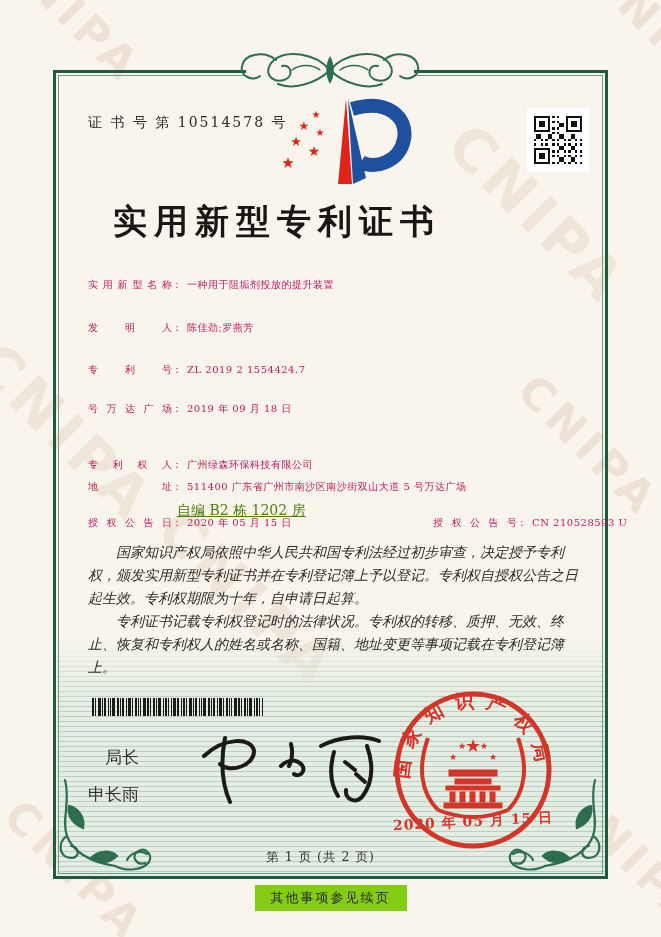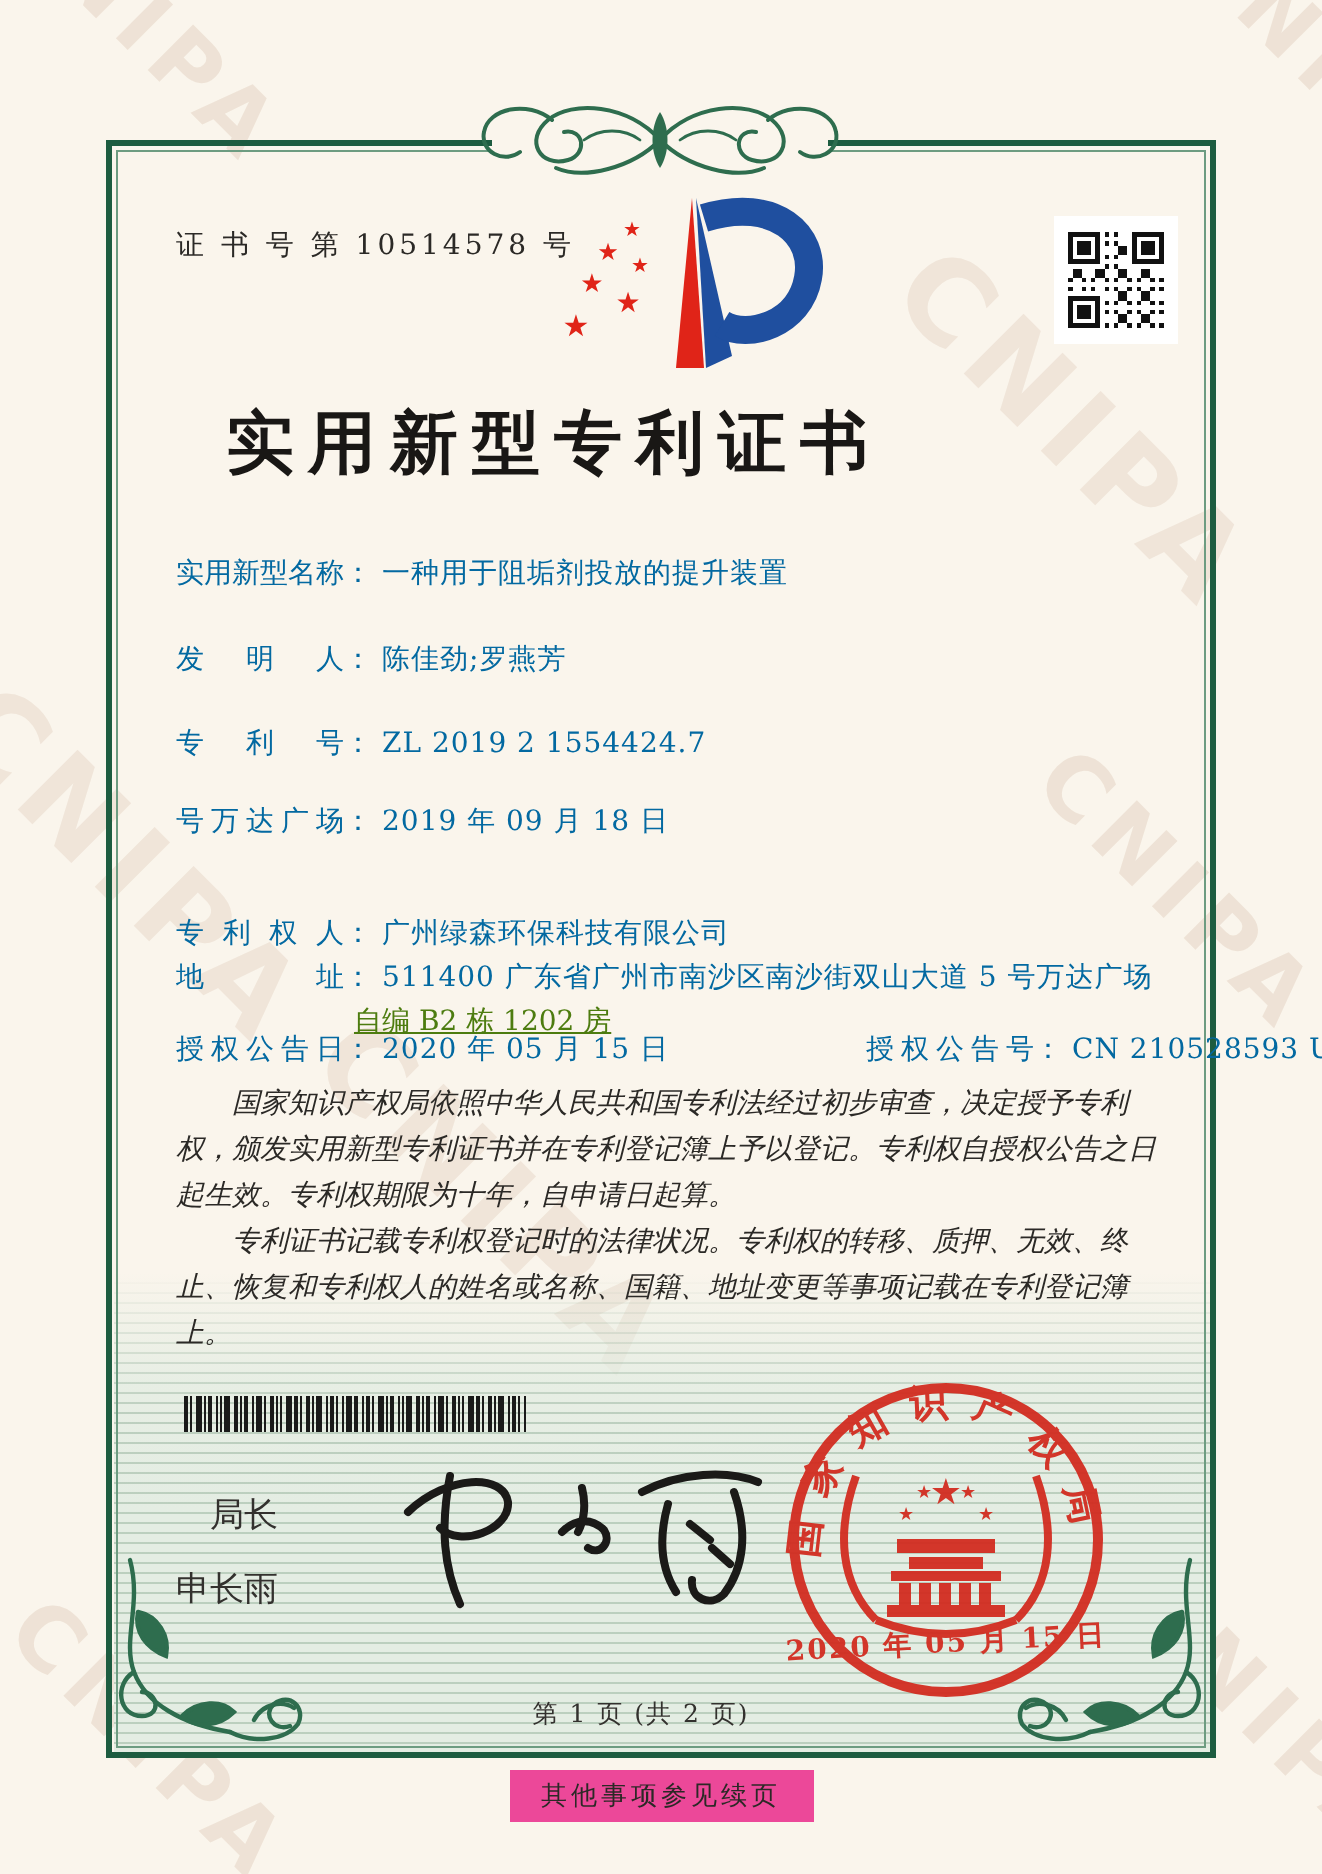--- a/index.html
+++ b/index.html
@@ -17,38 +17,38 @@
       mask-image:linear-gradient(180deg,transparent 0,#000 70px);}
   .frame{position:absolute;left:53px;top:70px;width:555px;height:809px;box-sizing:border-box;
       border:3px solid #1d5c40;z-index:3;}
   .frame .inner{position:absolute;inset:2px;border:1px solid #6d9c81;}
   .content{position:absolute;inset:0;z-index:5;}
   .certno{position:absolute;left:88px;top:114px;font-size:14px;letter-spacing:2px;color:#2b2926;}
   .title{position:absolute;left:0;top:199px;width:554px;text-align:center;font-size:34px;
       font-weight:700;letter-spacing:7px;color:#191715;}
   .qrpanel{position:absolute;left:527px;top:108px;width:62px;height:64px;background:#fff;}
   .qrpanel svg{position:absolute;left:7px;top:8px;}
-  .frow{position:absolute;left:88px;font-size:14px;white-space:nowrap;color:#0369a1;}
+  .frow{position:absolute;left:88px;font-size:10px;white-space:nowrap;color:#be185d;}
   .flabel{display:inline-block;width:84px;text-align:justify;text-align-last:justify;}
   .fcolon{display:inline-block;margin-right:5px;}
   .fvalue{letter-spacing:.5px;}
   .addr2{position:absolute;left:177px;top:502px;font-size:14px;color:#4d7c0f;text-decoration:underline;}
   .grantright{position:absolute;left:345px;top:0;}
   .paras{position:absolute;left:88px;top:541px;width:490px;font-size:14px;line-height:23px;
       font-style:italic;color:#2b2926;}
   .paras p{margin:0;text-indent:2em;}
   .barcode{position:absolute;left:92px;top:698px;z-index:5;}
   .signerblock{position:absolute;left:88px;top:746px;z-index:5;
       font-family:"DejaVu Sans","Liberation Sans",sans-serif;font-size:17px;color:#33312e;text-align:right;}
   .signerblock .name{margin-top:14px;}
   .signature{position:absolute;left:195px;top:722px;z-index:5;}
   .seal{position:absolute;left:388px;top:690px;z-index:6;opacity:.93;}
   .pagenum{position:absolute;left:0;top:849px;width:641px;text-align:center;font-size:12.5px;
       letter-spacing:1px;color:#33312e;z-index:5;}
-  .footnote{position:absolute;left:50%;top:885px;transform:translateX(-50%);background:#ec4899;
+  .footnote{position:absolute;left:50%;top:885px;transform:translateX(-50%);background:#84cc16;
       padding:4px 16px;font-size:13px;letter-spacing:2px;color:#2b2926;z-index:5;white-space:nowrap;}
   .ornament{position:absolute;z-index:4;}
 </style>
 </head>
 <body>
 
 <div class="page">
 
   <div class="wm" style="left:-18px;top:-14px;">CNIPA</div>
   <div class="wm" style="left:573px;top:6px;">CNIPA</div>

